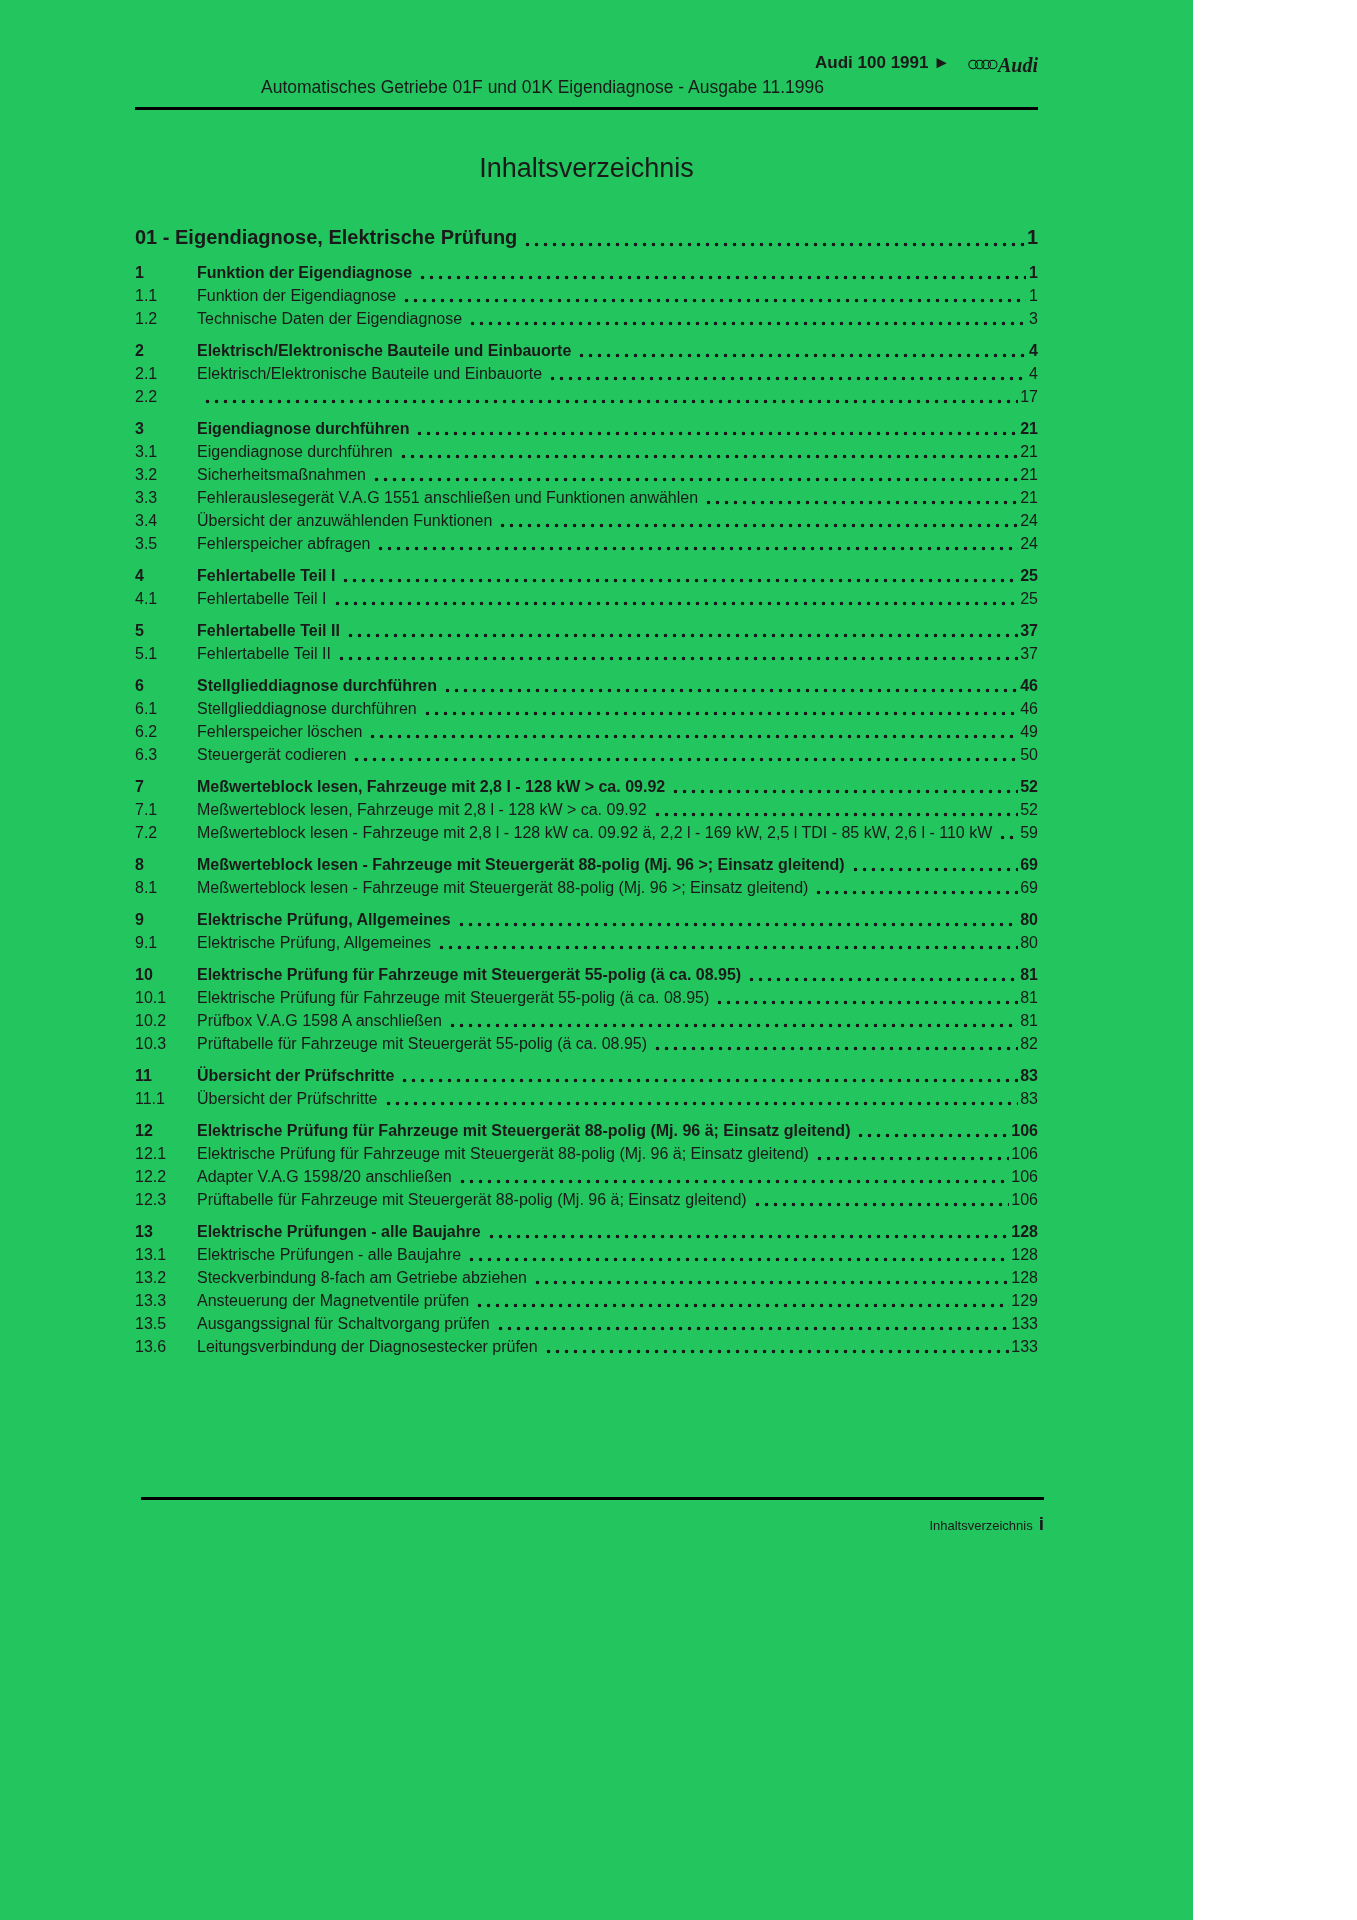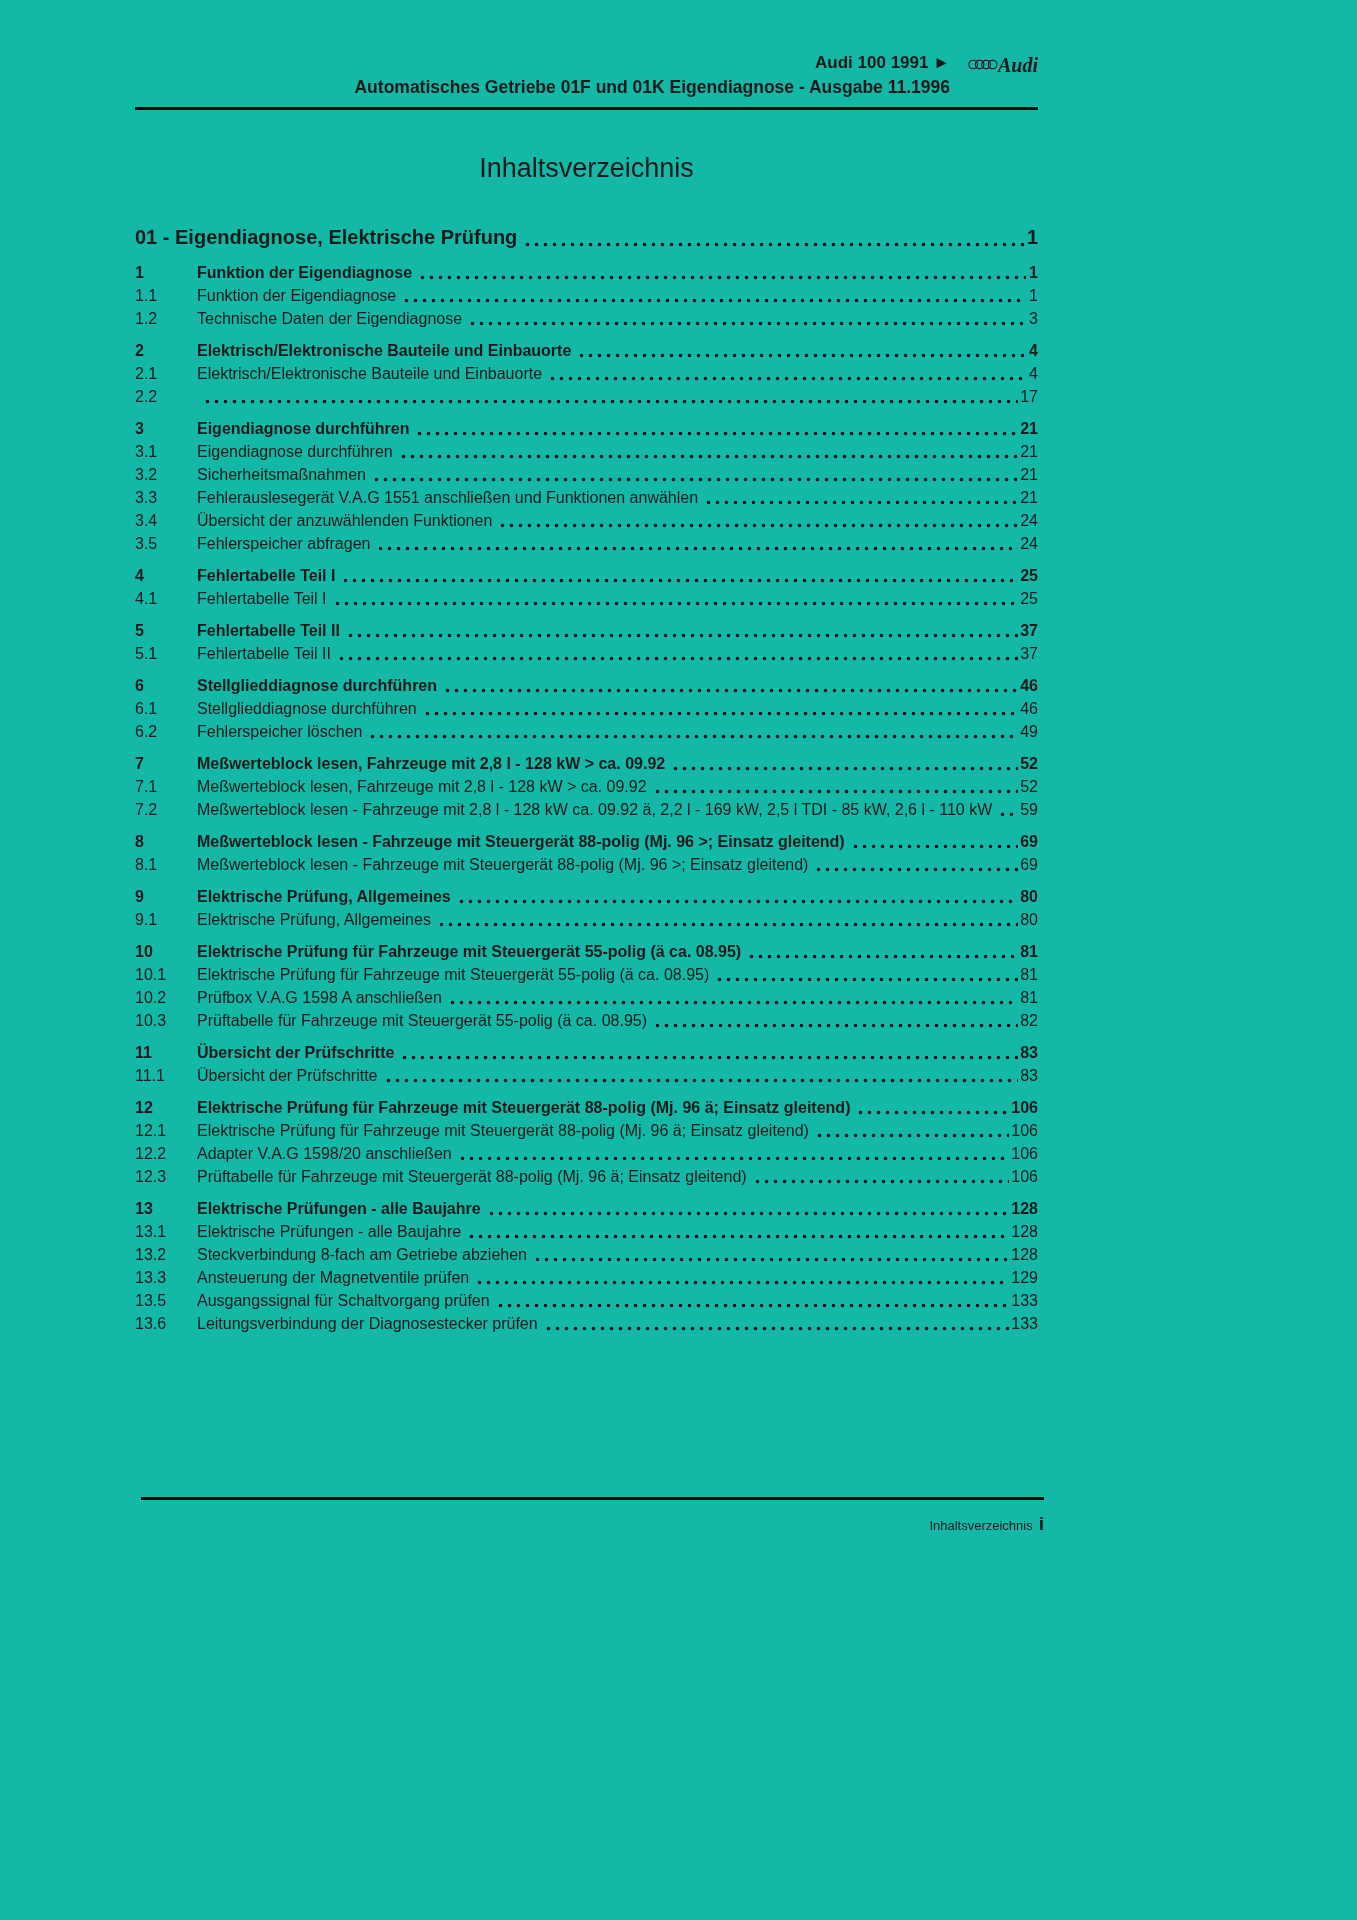--- a/index.html
+++ b/index.html
@@ -4,36 +4,36 @@
 <style>
   html, body { margin: 0; padding: 0; }
   body {
     width: 1357px; height: 1920px;
     background: #ffffff;
     font-family: "Liberation Sans", sans-serif;
     color: #1a1a1a;
   }
   .page {
     position: relative;
-    width: 1357px; height: 1920px;
-    background: #14b8a6;
+    width: 1193px; height: 1920px;
+    background: #22c55e;
     overflow: hidden;
   }
   .content {
     position: absolute;
     left: 135px; top: 0;
     width: 903px;
   }
 
   
   .doc-header { padding-top: 52px; }
   .header-flex { display: flex; align-items: flex-start; }
   .header-text { flex: 1; text-align: right; padding-right: 18px; }
   .header-line1 { font-size: 17px; font-weight: bold; line-height: 21px; }
-  .header-line2 { font-size: 17.5px; font-weight: bold; line-height: 22px; margin-top: 3px; white-space: nowrap; }
+  .header-line2 { font-size: 17.5px; font-weight: normal; line-height: 22px; margin-top: 3px; white-space: nowrap; text-align: center; }
   .brand { width: 70px; display: flex; flex-direction: row; align-items: flex-end; }
   .brand svg { display: block; margin-top: 1px; }
   .brand-word {
     font-family: "Liberation Serif", serif;
     font-style: italic; font-weight: bold;
     font-size: 20px; line-height: 22px;
     margin-top: 1px;
   }
   .header-rule { height: 3px; background: #000; margin-top: 9px; }
 
@@ -229,20 +229,26 @@
             <span class="title">Stellglieddiagnose durchführen</span>
             <span class="dots"></span>
             <span class="pg">46</span>
           </div>
           <div class="toc-row" data-level="2">
             <span class="num">6.2</span>
             <span class="title">Fehlerspeicher löschen</span>
             <span class="dots"></span>
             <span class="pg">49</span>
           </div>
+          <div class="toc-row" data-level="2">
+            <span class="num">6.3</span>
+            <span class="title">Steuergerät codieren</span>
+            <span class="dots"></span>
+            <span class="pg">50</span>
+          </div>
           <div class="toc-row" data-level="1">
             <span class="num">7</span>
             <span class="title">Meßwerteblock lesen, Fahrzeuge mit 2,8 l - 128 kW &gt; ca. 09.92</span>
             <span class="dots"></span>
             <span class="pg">52</span>
           </div>
           <div class="toc-row" data-level="2">
             <span class="num">7.1</span>
             <span class="title">Meßwerteblock lesen, Fahrzeuge mit 2,8 l - 128 kW &gt; ca. 09.92</span>
             <span class="dots"></span>

